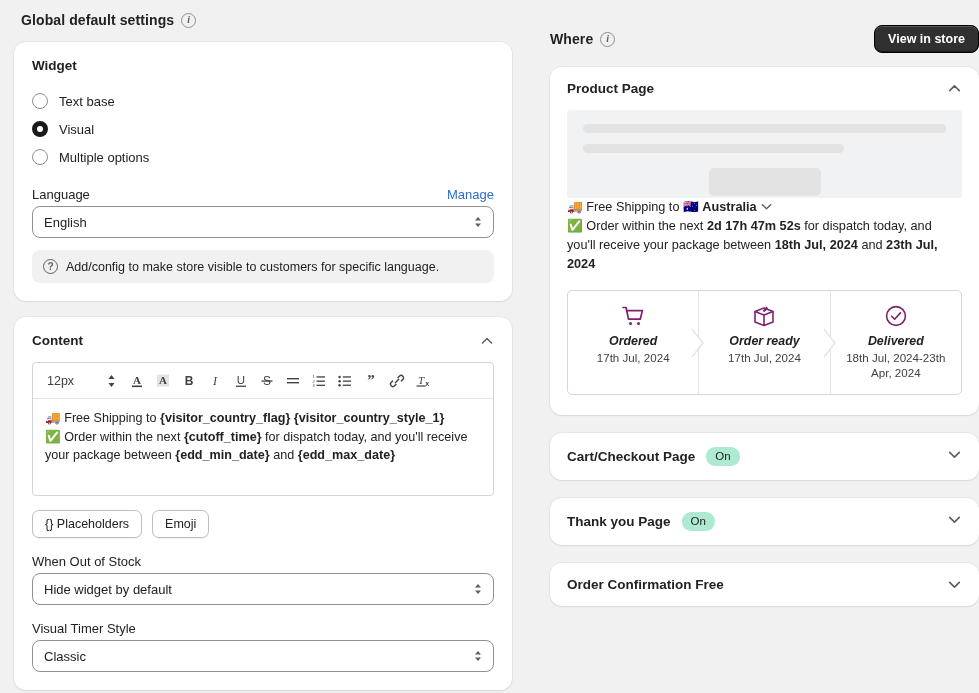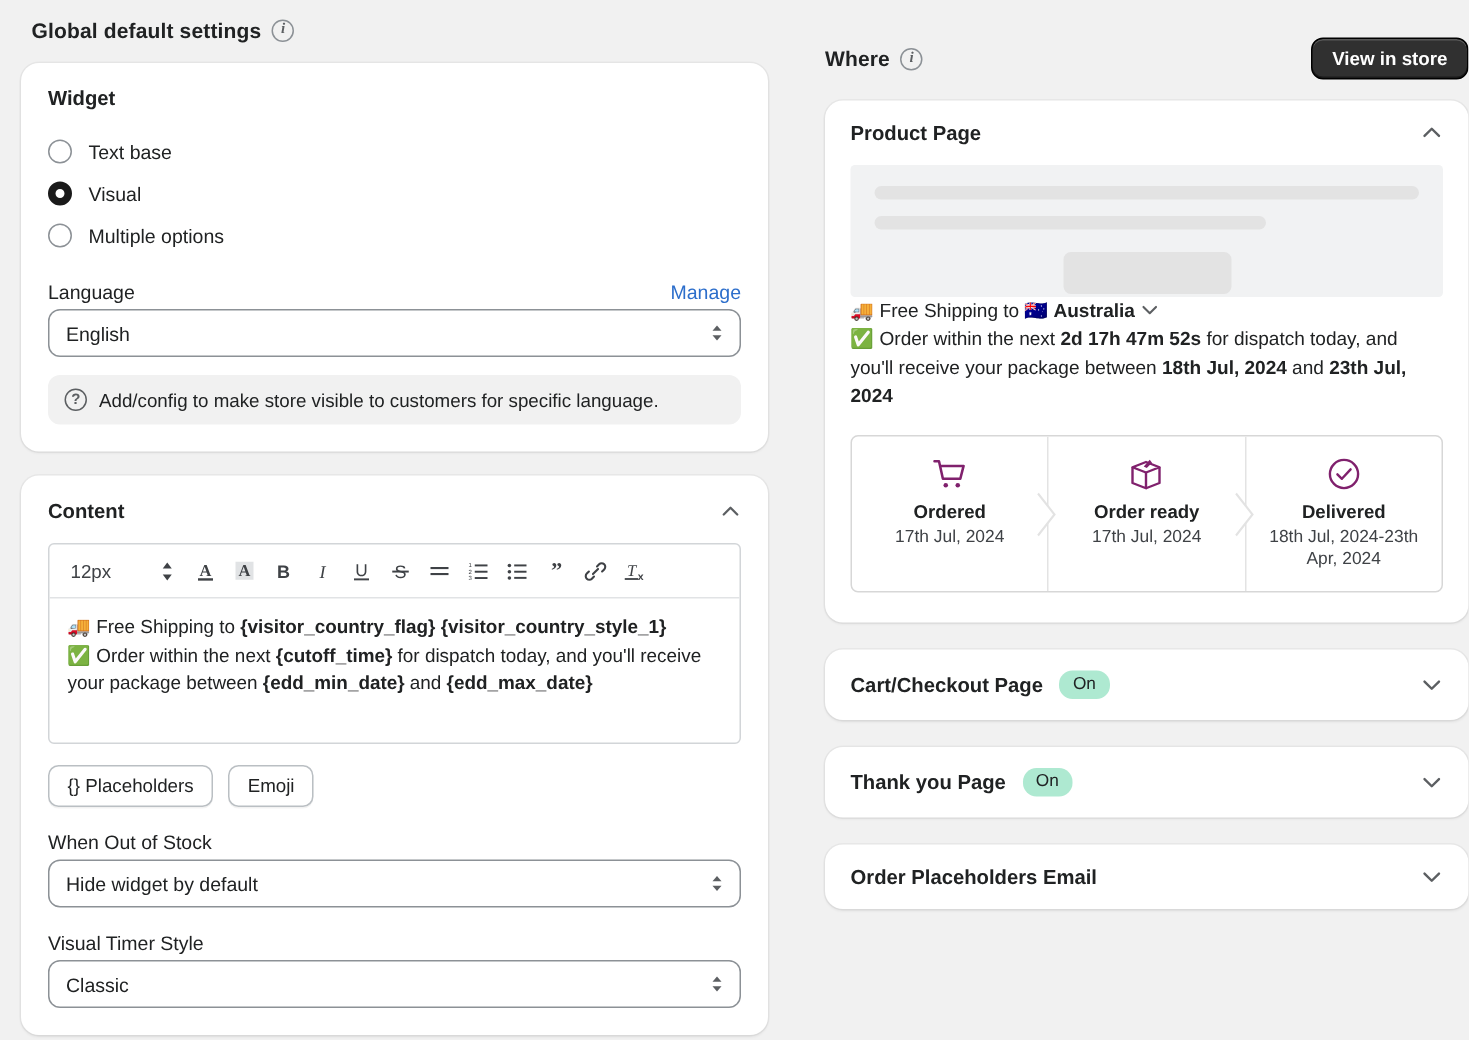--- a/index.html
+++ b/index.html
@@ -125,21 +125,21 @@
     min-height: 96px; padding: 10px 12px 14px 12px;
     font-size: 12.6px; line-height: 1.47; color: #202223;
   }
   .ed-body b { font-weight: 700; }
 
   .chip-row { display: flex; gap: 10px; margin-top: 14px; }
 
   
   .card-right { margin-bottom: 18px; }
   .acc-head {
-    display: flex; align-items: center; justify-content: space-between;
+    display: flex; align-items: flex-start; justify-content: space-between;
     padding: 14px 17px; cursor: pointer;
   }
   .acc-title { font-size: 13.5px; font-weight: 700; color: #202223; display:flex; align-items:center; gap:11px;}
   .badge {
     background: #aee9d1; color: #202223; border-radius: 9px;
     padding: 2px 9px; font-size: 11.5px; font-weight: 500; line-height: 15px;
   }
   .chev { color: #5c5f62; display: flex; }
 
   .preview { padding: 0 17px 20px 17px; }
@@ -158,21 +158,21 @@
   .stepper {
     margin-top: 16px; border: 1px solid #d7d7d7; border-radius: 5px;
     display: flex; overflow: hidden;
   }
   .step {
     flex: 1; padding: 12px 6px 14px 6px; text-align: center; position: relative;
   }
   .step + .step { border-left: 1px solid #e3e3e3; }
   .step-icon { color: #80216d; display: flex; justify-content: center; margin-bottom: 5px; }
   .step-icon svg { display: block; }
-  .step-title { font-size: 12.4px; font-weight: 700; color: #202223; }
+  .step-title { font-size: 12.4px; font-weight: 700; color: #202223; font-style: italic; }
   .step-date { font-size: 11.6px; color: #3f4246; margin-top: 2px; line-height: 1.3; }
   .sep {
     position: absolute; right: -7px; top: 50%; transform: translateY(-50%);
     width: 14px; height: 30px; z-index: 2; color: #e3e3e3;
   }
 </style>
 </head>
 <body>
 
 <div class="page">
@@ -476,21 +476,21 @@
         <span class="chev">
           <svg width="15" height="15" viewBox="0 0 14 14">
               <path d="M2.5 5 L7 9.5 L11.5 5" stroke="currentColor" stroke-width="1.5" fill="none" stroke-linecap="round" stroke-linejoin="round"></path>
             </svg>
         </span>
       </div>
     </div>
 
     <div class="card card-right">
       <div class="acc-head">
-        <span class="acc-title">Order Placeholders Email</span>
+        <span class="acc-title">Order Confirmation Free</span>
         <span class="chev">
           <svg width="15" height="15" viewBox="0 0 14 14">
               <path d="M2.5 5 L7 9.5 L11.5 5" stroke="currentColor" stroke-width="1.5" fill="none" stroke-linecap="round" stroke-linejoin="round"></path>
             </svg>
         </span>
       </div>
     </div>
 
   </div>
 </div>

